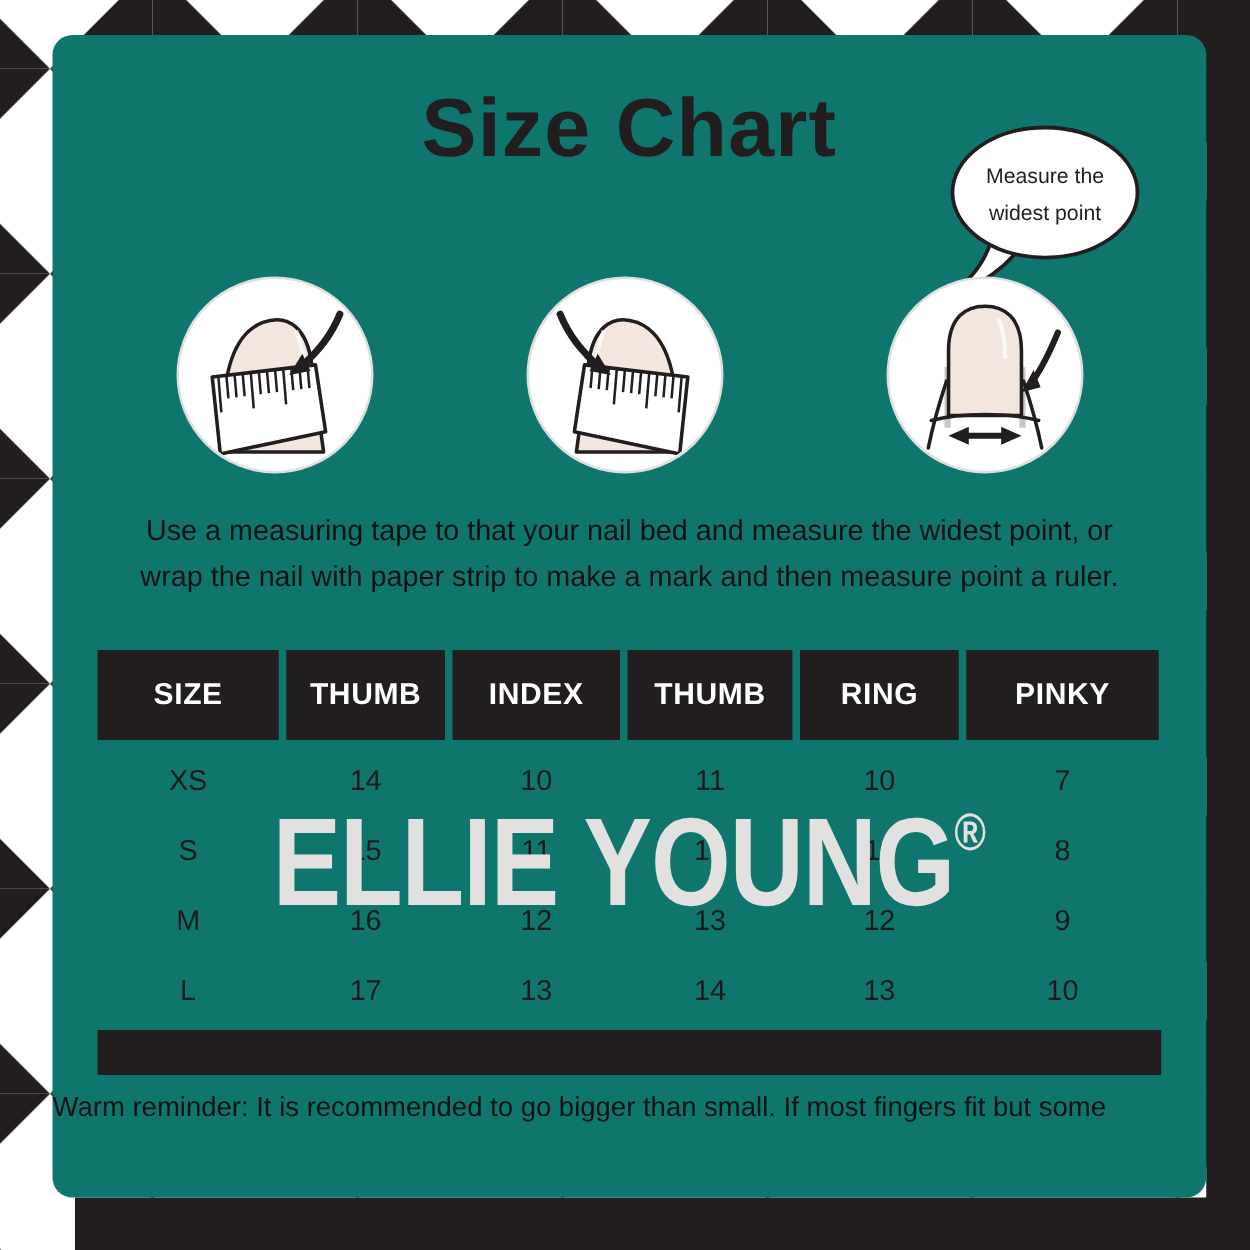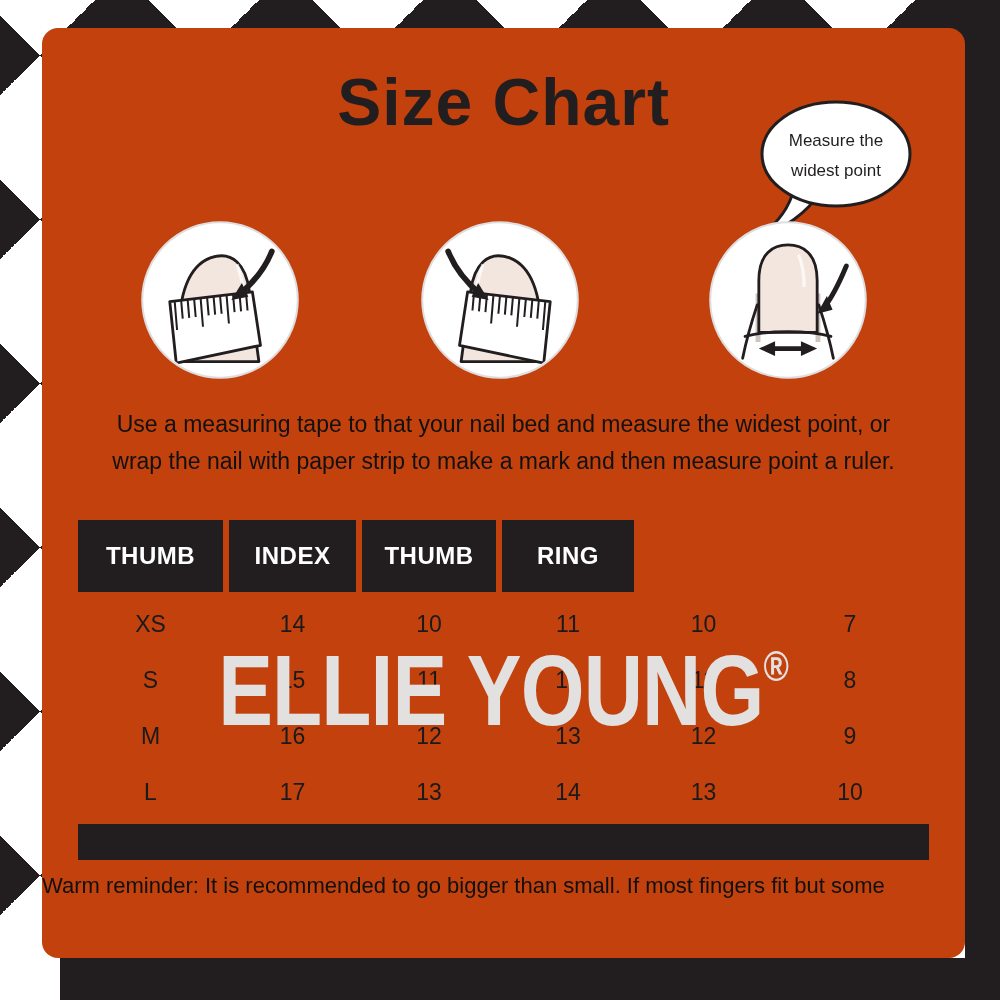--- a/index.html
+++ b/index.html
@@ -17,21 +17,21 @@
       linear-gradient(135deg, #221e1f 25%, transparent 25%, transparent 75%, #221e1f 75%);
     background-size:164px 164px, 164px 164px;
     background-position:-42px 55px, -42px 55px;
   }
   .band-right  { position:absolute; top:0; right:0; width:35px; height:1000px; background:#221e1f; }
   .band-bottom { position:absolute; left:60px; right:0; bottom:0; height:42px; background:#221e1f; }
 
   
   .card {
     position:absolute; left:42px; top:28px; width:923px; height:930px;
-    background:#c2410c; border-radius:16px;
+    background:#0f766e; border-radius:16px;
   }
 
   .title {
     position:absolute; top:36px; left:0; right:0; text-align:center;
     font-size:66px; font-weight:700; letter-spacing:1px; color:#221e1f;
   }
   .unit {
     position:absolute; top:112px; left:0; right:0; text-align:center;
     font-size:29px; font-weight:400; color:#221e1f;
   }
@@ -147,24 +147,26 @@
       <polygon points="136,117 155,112 148,95" fill="#221e1f"></polygon>
     </svg>
 
     <div class="instructions">
       <div>Use a measuring tape to that your nail bed and measure the widest point, or</div>
       <div>wrap the nail with paper strip to make a mark and then measure point a ruler.</div>
     </div>
 
     <div class="table">
       <div class="t-grid t-head">
+        <div class="cell">SIZE</div>
         <div class="cell">THUMB</div>
         <div class="cell">INDEX</div>
         <div class="cell">THUMB</div>
         <div class="cell">RING</div>
+        <div class="cell">PINKY</div>
       </div>
 
       <div class="t-body">
         <div class="t-grid t-row">
           <div class="cell">XS</div>
           <div class="cell">14</div>
           <div class="cell">10</div>
           <div class="cell">11</div>
           <div class="cell">10</div>
           <div class="cell">7</div>

